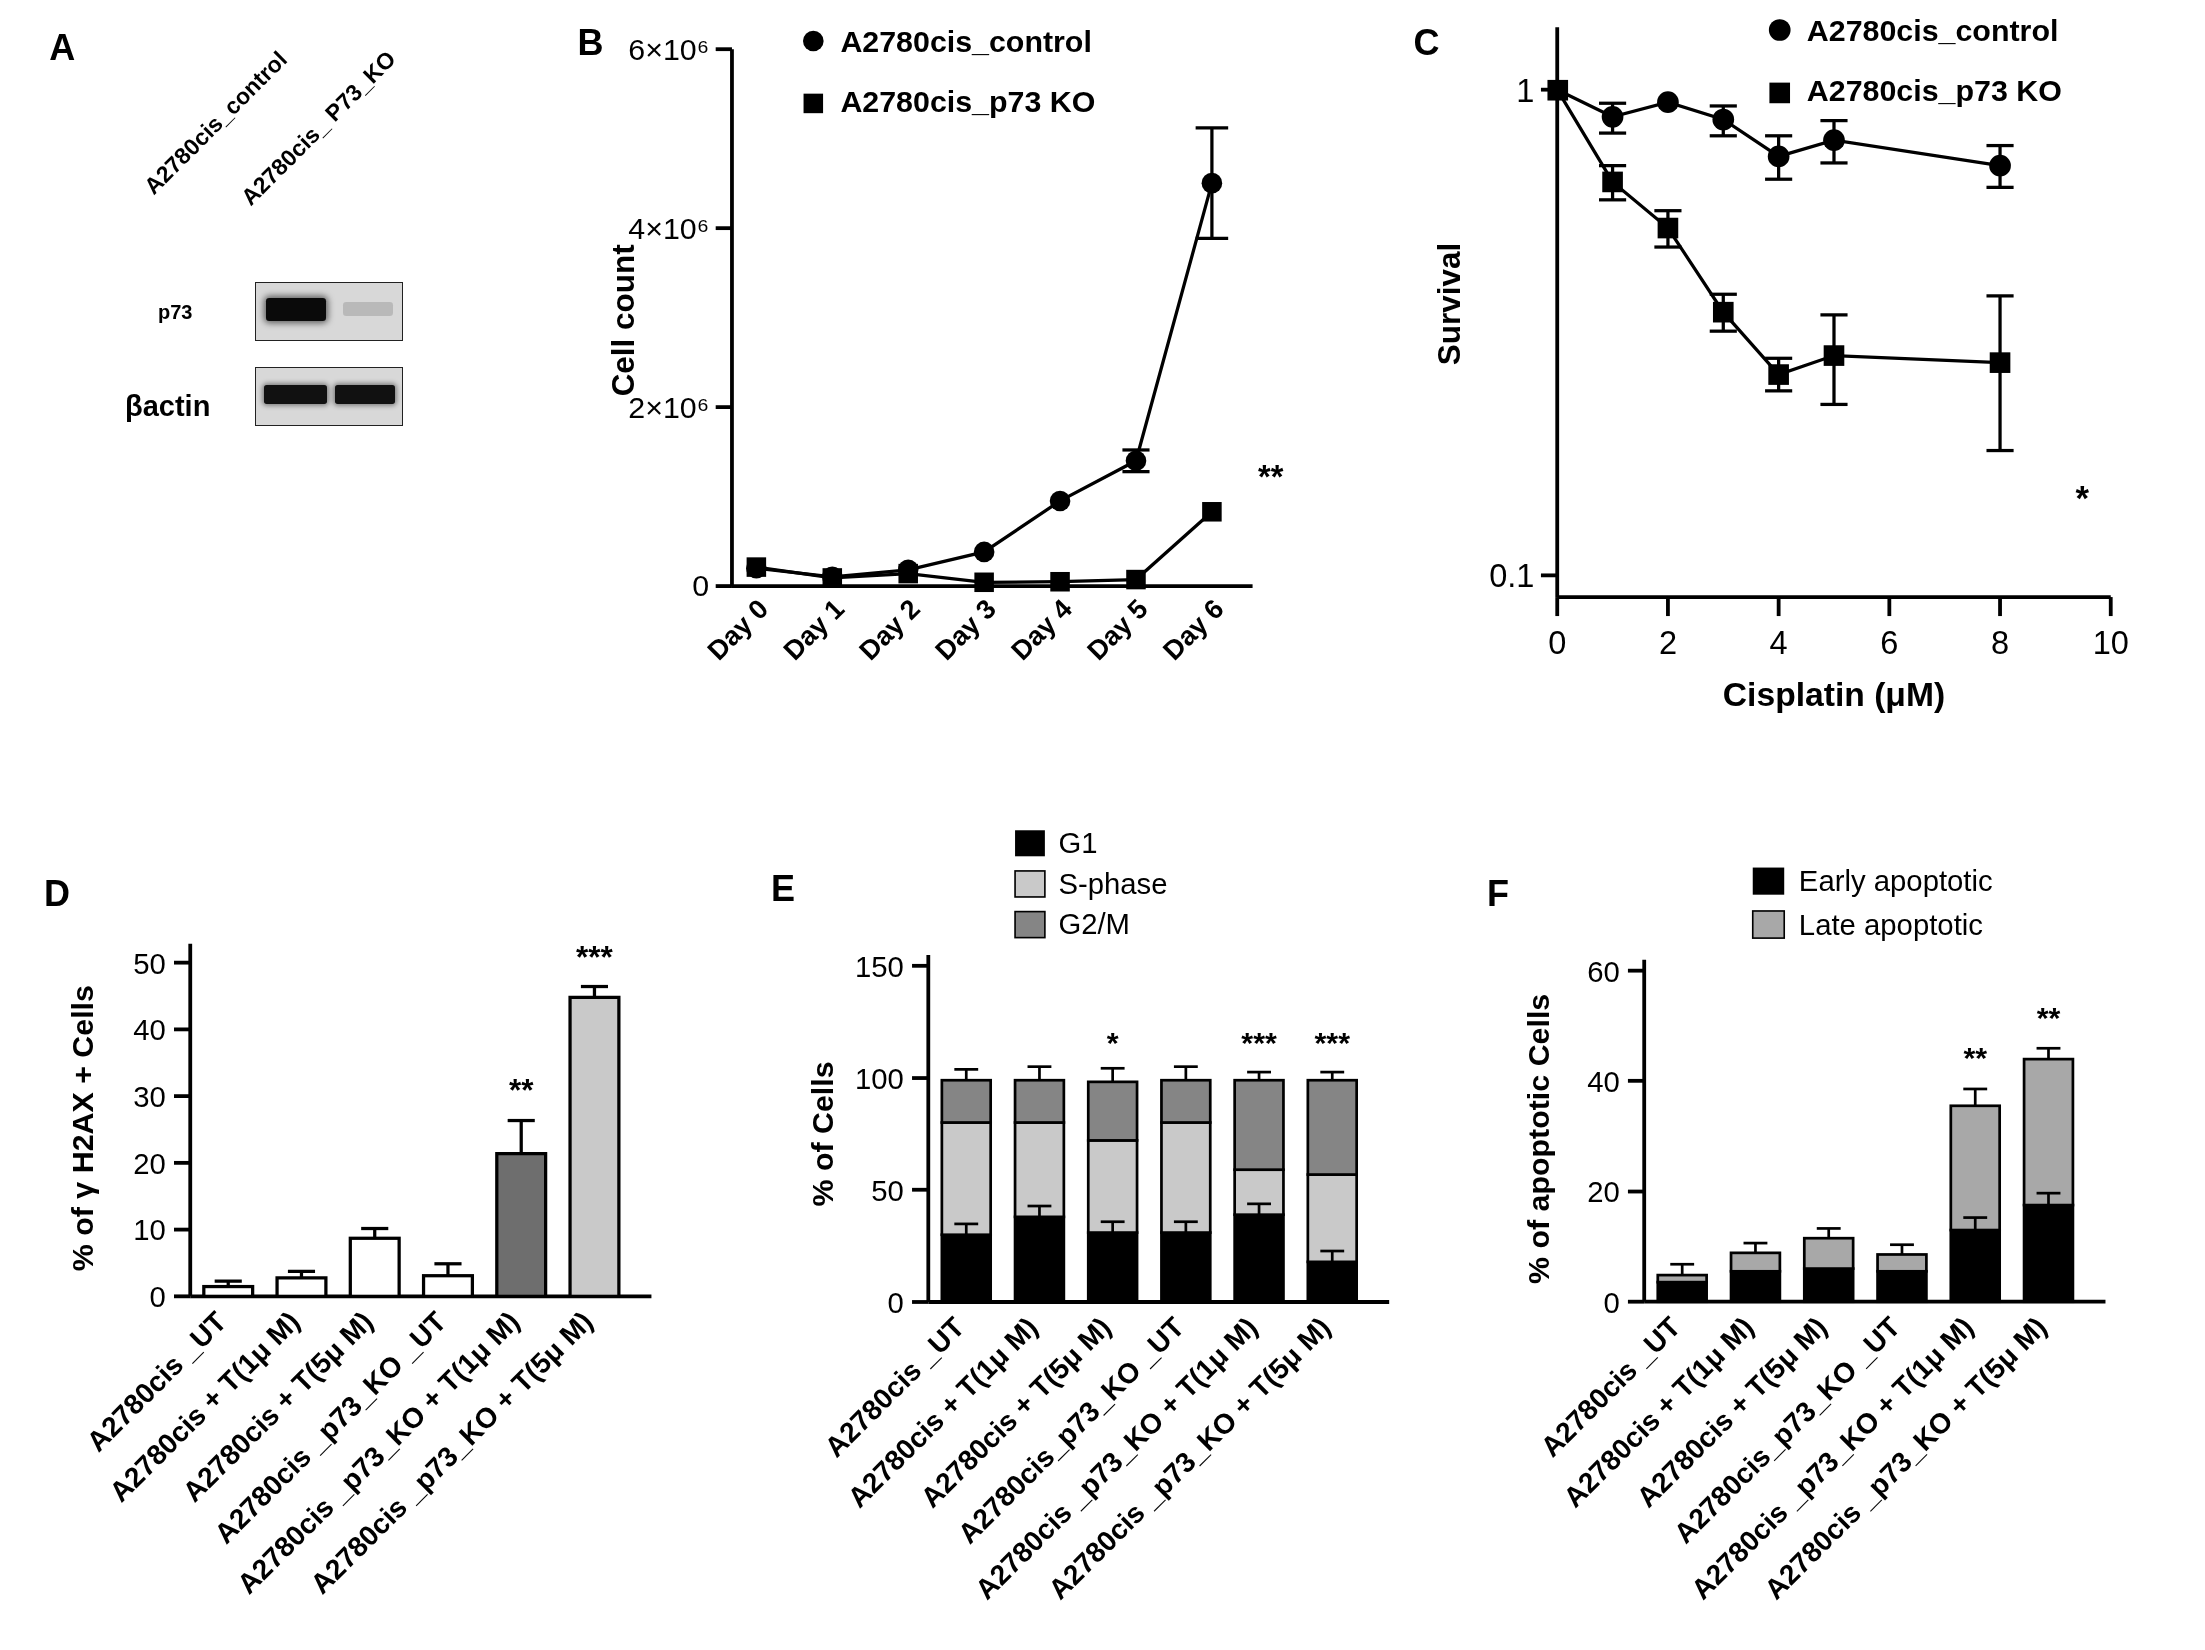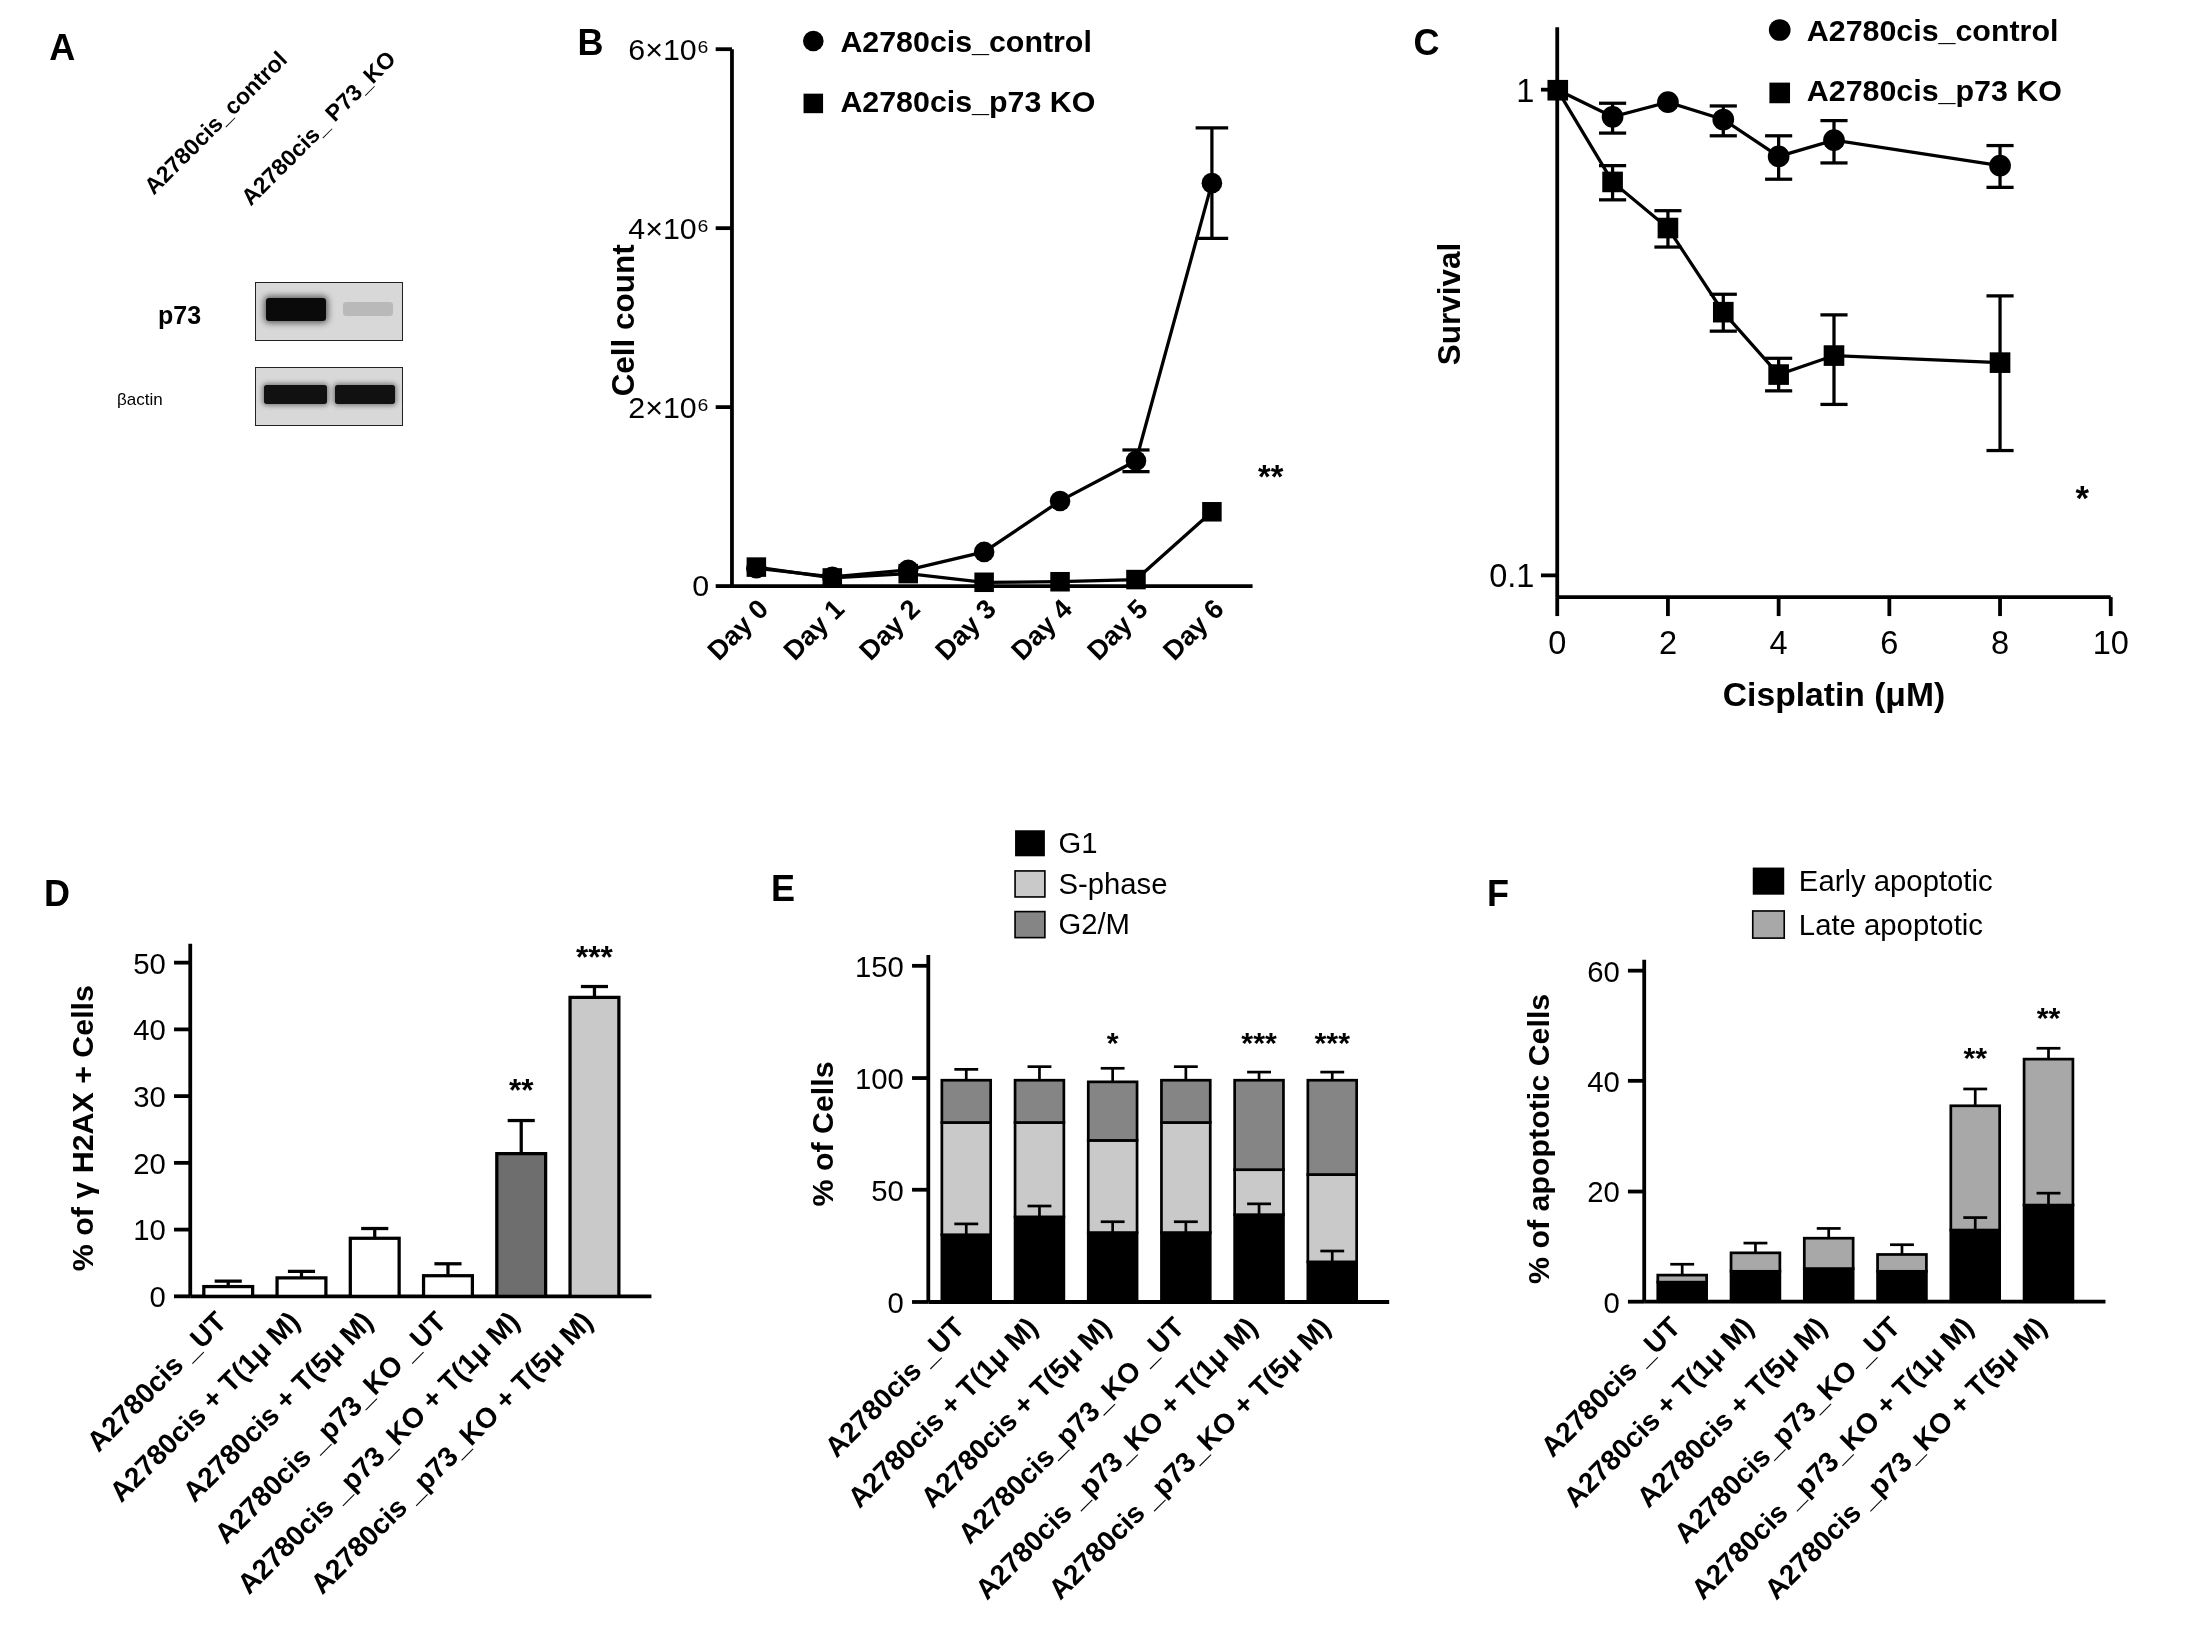--- a/index.html
+++ b/index.html
@@ -11,27 +11,27 @@
 </style>
 </head>
 <body>
 
 <div class="panel" style="left:33px;top:5.4px;width:434px;height:445px;">
   <div class="plabel" style="position:absolute;left:16.3px;top:22px;">A</div>
 
   <div style="position:absolute;left:125px;top:168px;font-size:23px;font-weight:bold;white-space:nowrap;transform:rotate(-45deg);transform-origin:left bottom;">A2780cis_control</div>
   <div style="position:absolute;left:222px;top:179px;font-size:23px;font-weight:bold;white-space:nowrap;transform:rotate(-45deg);transform-origin:left bottom;">A2780cis_ P73_KO</div>
 
-  <div style="position:absolute;left:125px;top:296px;font-size:25px;font-weight:bold;">p73</div>
+  <div style="position:absolute;left:125px;top:296px;font-size:20px;font-weight:bold;">p73</div>
   <div style="position:absolute;left:222px;top:277px;width:146px;height:57px;background:#d8d8d8;border:1.1px solid #222;">
      <div style="position:absolute;left:9.8px;top:15px;width:60px;height:23px;background:#0a0a0a;border-radius:3.3px;box-shadow:0 0 6.5px 2.2px rgba(0,0,0,.55);"></div>
      <div style="position:absolute;left:87px;top:18.4px;width:50px;height:14px;background:#b9b9b9;border-radius:3.3px;"></div>
   </div>
 
-  <div style="position:absolute;left:84px;top:385px;font-size:17px;font-weight:normal;">βactin</div>
+  <div style="position:absolute;left:92px;top:385px;font-size:29px;font-weight:bold;">βactin</div>
   <div style="position:absolute;left:222px;top:362px;width:146px;height:57px;background:#d8d8d8;border:1.1px solid #222;">
      <div style="position:absolute;left:7.6px;top:16.3px;width:63px;height:19.5px;background:#111;border-radius:2.7px;box-shadow:0 0 5.4px 1.6px rgba(0,0,0,.45);"></div>
      <div style="position:absolute;left:79px;top:16.3px;width:60px;height:19.5px;background:#111;border-radius:2.7px;box-shadow:0 0 5.4px 1.6px rgba(0,0,0,.45);"></div>
   </div>
 </div>
 
 <div class="panel" style="left:553px;top:0px;width:846px;height:760px;">
   <div class="plabel" style="position:absolute;left:24.4px;top:22px;">B</div>
   <svg width="846" height="760" viewBox="0 0 1560 1400">
 

